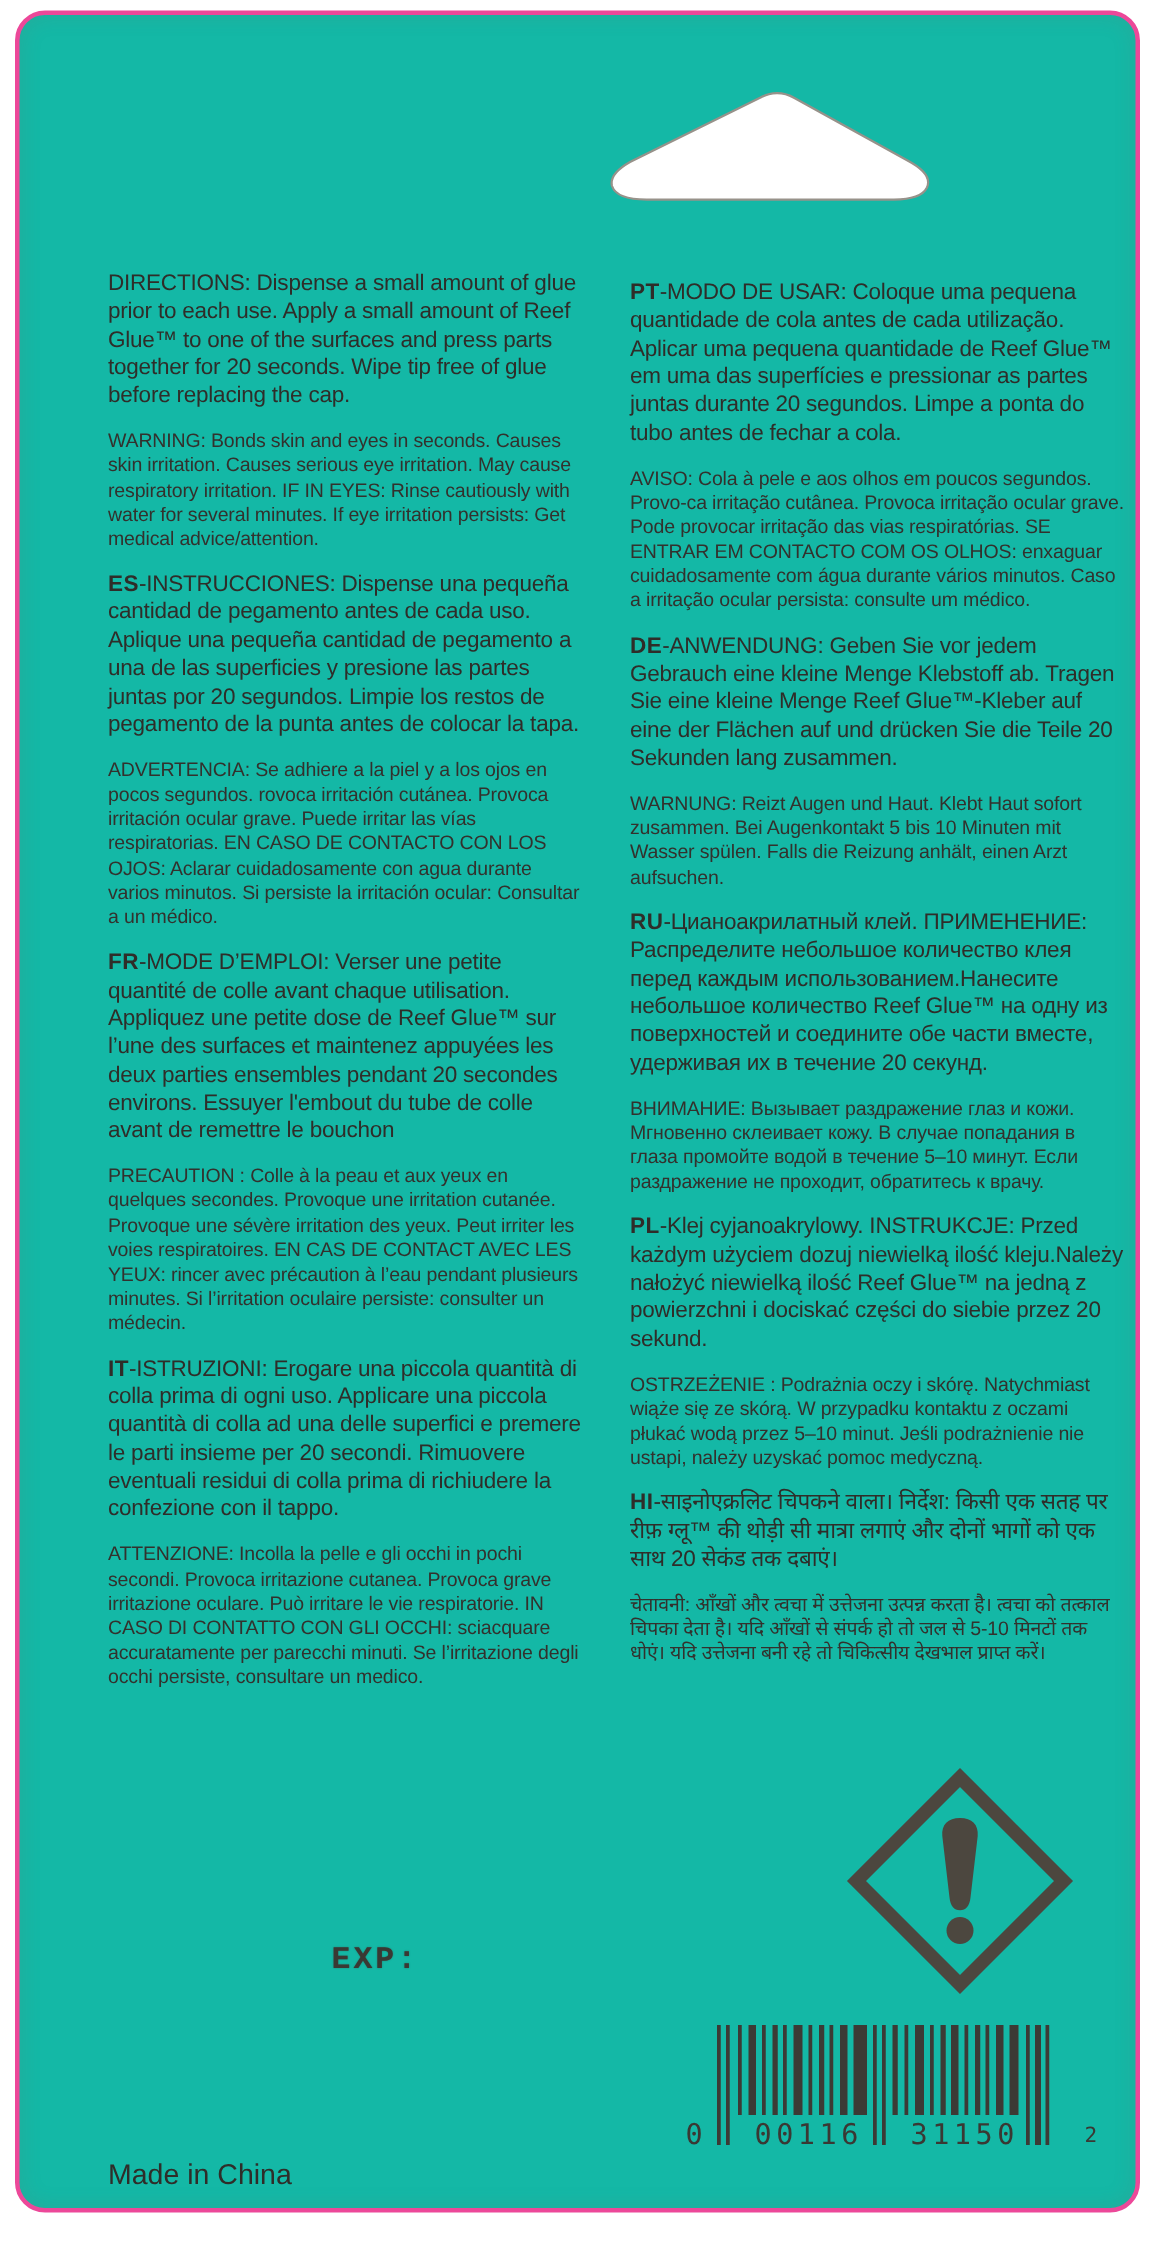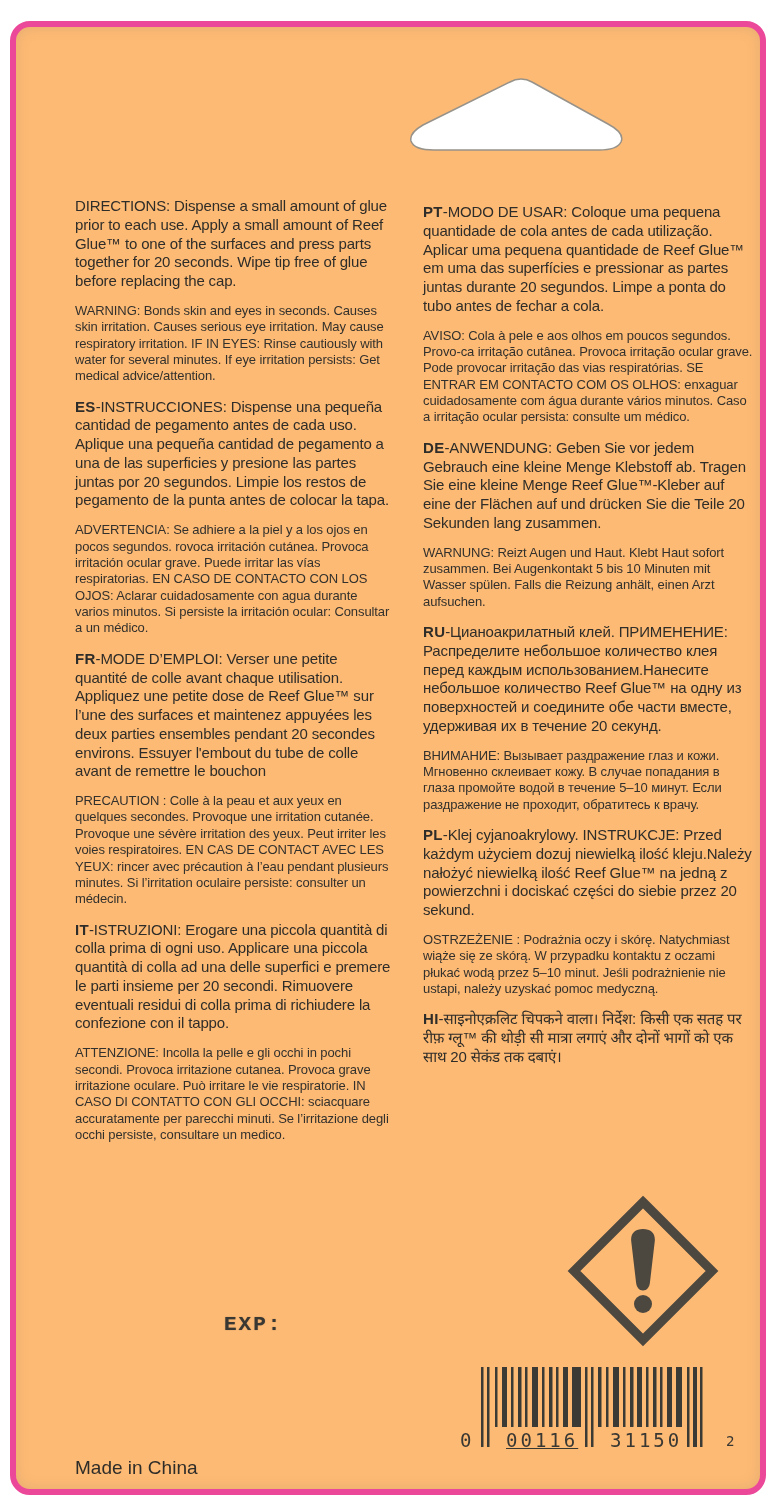--- a/index.html
+++ b/index.html
@@ -2,22 +2,22 @@
 <html><head>
 <meta charset="utf-8">
 <style>
   html,body{margin:0;padding:0;}
   body{
     width:768px;height:1500px;position:relative;background:#ffffff;
     font-family:"Liberation Sans","DejaVu Sans",sans-serif;
     -webkit-font-smoothing:antialiased;
   }
   .card{
-    position:absolute;left:10px;top:21px;width:744px;height:1462px;
-    background:#fdba74;border:6px solid #ec4899;border-radius:20px;
+    position:absolute;left:10px;top:7px;width:744px;height:1462px;
+    background:#14b8a6;border:3px solid #ec4899;border-radius:20px;
     box-shadow:inset 0 0 14px rgba(120,112,100,.18);
   }
   .hang-hole{position:absolute;left:390px;top:49px;width:223px;height:77px;}
   .col{position:absolute;color:#2f2d29;}
   .col-left{left:59px;top:170px;width:316px;}
   .col-right{left:407px;top:176px;width:330px;}
   p.pm{font-size:15px;line-height:1.25;letter-spacing:-.15px;margin:0 0 12px;}
   p.pw{font-size:13px;line-height:1.26;letter-spacing:-.1px;margin:0 0 13px;color:#33312d;}
   p .cc{font-weight:bold;letter-spacing:.3px;margin-top:23px;}
   .exp{
@@ -28,21 +28,21 @@
   }
   .address{position:absolute;left:59px;top:1336px;font-size:15px;line-height:1.33;color:#2f2d29;}
   .made-in{position:absolute;left:59px;top:1430px;font-size:19px;color:#2f2d29;}
   .ghs{position:absolute;left:551px;top:1168px;width:152px;height:152px;}
   .barcode{position:absolute;left:428px;top:1340px;width:300px;height:88px;}
   .barcode svg{position:absolute;left:0;top:0;}
   .upc-digit{
     position:absolute;font-family:"DejaVu Sans Mono",monospace;font-size:19px;
     color:#3a3833;letter-spacing:3px;top:62px;
   }
-  .d0{left:16px;}.d1{left:62px;text-decoration:underline;}.d2{left:166px;}.d3{left:282px;font-size:14px;top:66px;}
+  .d0{left:16px;}.d1{left:62px;}.d2{left:166px;}.d3{left:282px;font-size:14px;top:66px;}
 </style>
 </head>
 <body>
 
 <div class="card">
 
   <svg class="hang-hole" viewBox="0 0 223 77">
     <path d="M115 3 Q121 3 126 6 L202 48 Q219 57 215 66 Q211 74 193 74 L28 74 Q8 74 5 65 Q3 57 17 49 L104 6 Q109 3 115 3 Z" fill="#ffffff" stroke="#97928a" stroke-width="1.5"></path>
   </svg>
 
@@ -60,20 +60,21 @@
   <div class="col col-right">
     <p class="pm"><b class="cc">PT</b><span>-MODO DE USAR: Coloque uma pequena quantidade de cola antes de cada utilização. Aplicar uma pequena quantidade de Reef Glue™ em uma das superfícies e pressionar as partes juntas durante 20 segundos. Limpe a ponta do tubo antes de fechar a cola.</span></p>
     <p class="pw"><b class="cc"></b><span>AVISO: Cola à pele e aos olhos em poucos segundos. Provo-ca irritação cutânea. Provoca irritação ocular grave. Pode provocar irritação das vias respiratórias. SE ENTRAR EM CONTACTO COM OS OLHOS: enxaguar cuidadosamente com água durante vários minutos. Caso a irritação ocular persista: consulte um médico.</span></p>
     <p class="pm"><b class="cc">DE</b><span>-ANWENDUNG: Geben Sie vor jedem Gebrauch eine kleine Menge Klebstoff ab. Tragen Sie eine kleine Menge Reef Glue™-Kleber auf eine der Flächen auf und drücken Sie die Teile 20 Sekunden lang zusammen.</span></p>
     <p class="pw"><b class="cc"></b><span>WARNUNG: Reizt Augen und Haut. Klebt Haut sofort zusammen. Bei Augenkontakt 5 bis 10 Minuten mit Wasser spülen. Falls die Reizung anhält, einen Arzt aufsuchen.</span></p>
     <p class="pm"><b class="cc">RU</b><span>-Цианоакрилатный клей. ПРИМЕНЕНИЕ: Распределите небольшое количество клея перед каждым использованием.Нанесите небольшое количество Reef Glue™ на одну из поверхностей и соедините обе части вместе, удерживая их в течение 20 секунд.</span></p>
     <p class="pw"><b class="cc"></b><span>ВНИМАНИЕ: Вызывает раздражение глаз и кожи. Мгновенно склеивает кожу. В случае попадания в глаза промойте водой в течение 5–10 минут. Если раздражение не проходит, обратитесь к врачу.</span></p>
     <p class="pm"><b class="cc">PL</b><span>-Klej cyjanoakrylowy. INSTRUKCJE: Przed każdym użyciem dozuj niewielką ilość kleju.Należy nałożyć niewielką ilość Reef Glue™ na jedną z powierzchni i dociskać części do siebie przez 20 sekund.</span></p>
     <p class="pw"><b class="cc"></b><span>OSTRZEŻENIE : Podrażnia oczy i skórę. Natychmiast wiąże się ze skórą. W przypadku kontaktu z oczami płukać wodą przez 5–10 minut. Jeśli podrażnienie nie ustapi, należy uzyskać pomoc medyczną.</span></p>
     <p class="pm"><b class="cc">HI</b><span>-साइनोएक्रलिट चिपकने वाला। निर्देश: किसी एक सतह पर रीफ़ ग्लू™ की थोड़ी सी मात्रा लगाएं और दोनों भागों को एक साथ 20 सेकंड तक दबाएं।</span></p>
+    <p class="pw"><b class="cc"></b><span>चेतावनी: आँखों और त्वचा में उत्तेजना उत्पन्न करता है। त्वचा को तत्काल चिपका देता है। यदि आँखों से संपर्क हो तो जल से 5-10 मिनटों तक धोएं। यदि उत्तेजना बनी रहे तो चिकित्सीय देखभाल प्राप्त करें।</span></p>
   </div>
 
   <svg class="ghs" viewBox="0 0 152 152">
     <polygon points="76,7 145,76 76,145 7,76" fill="none" stroke="#4c473f" stroke-width="9" stroke-linejoin="miter"></polygon>
     <path d="M76 34 c8 0 12.5 4.5 11.8 12 l-4.8 41 c-0.6 5.5 -3 8.5 -7 8.5 s-6.4 -3 -7 -8.5 l-4.8 -41 C63.5 38.5 68 34 76 34 Z" fill="#4c473f"></path>
     <circle cx="76" cy="109" r="9" fill="#4c473f"></circle>
   </svg>
 
   <div class="exp">EXP:</div>
 

